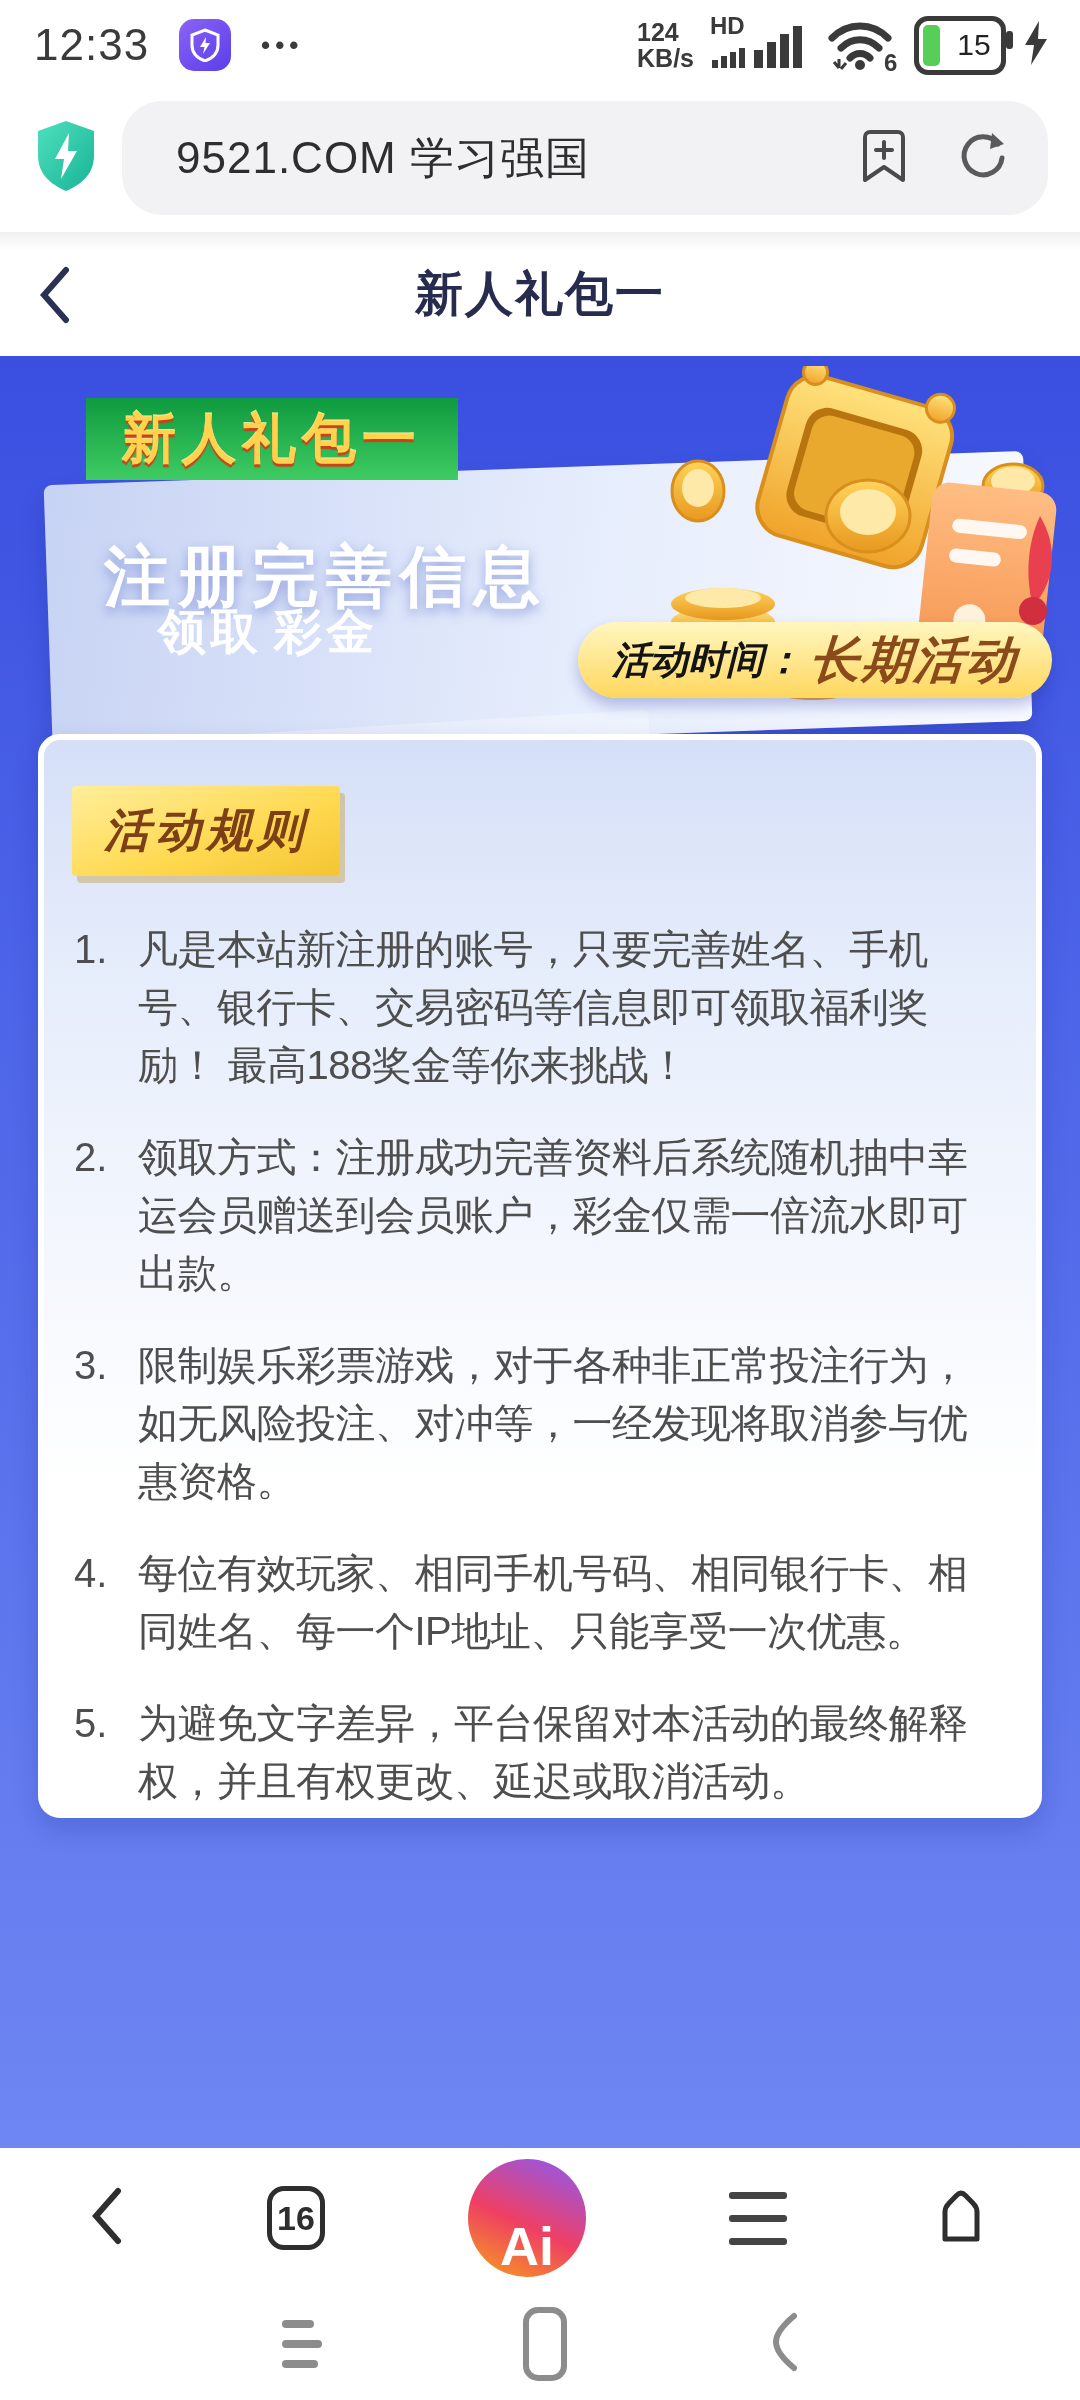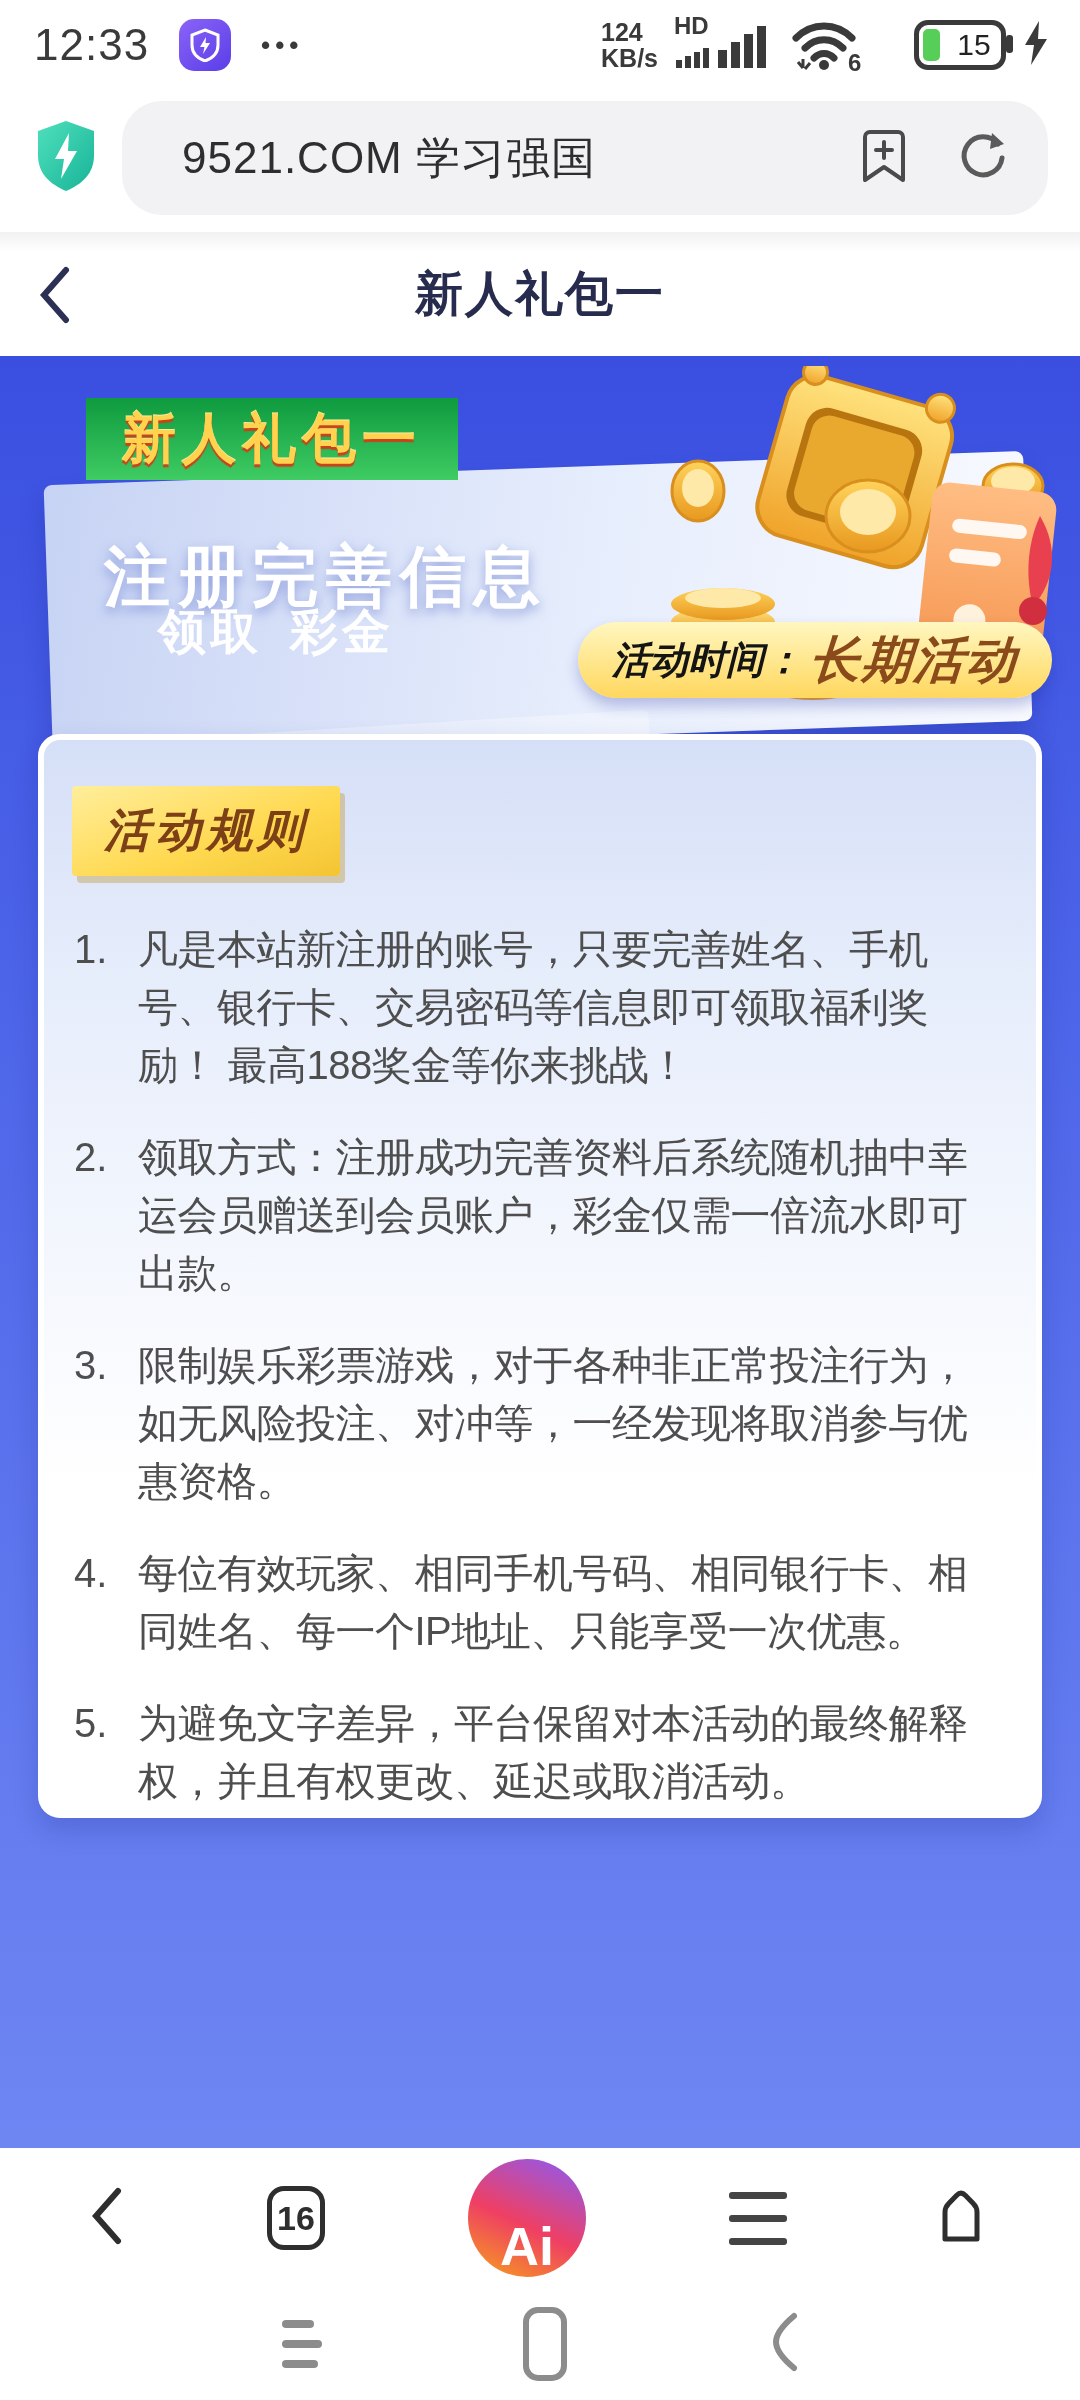--- a/index.html
+++ b/index.html
@@ -12,31 +12,31 @@
   .status-bar{position:absolute;top:0;left:0;right:0;height:84px;background:#fff;
     display:flex;justify-content:space-between;align-items:center;padding:6px 30px 0 34px;}
   .sb-left{display:flex;align-items:center;gap:30px;}
   .sb-time{font-size:44px;color:#3a3a3a;font-weight:500;letter-spacing:1px;}
   .sb-app{width:52px;height:52px;border-radius:15px;background:linear-gradient(140deg,#8a63f7,#5b3ee9);
     display:flex;align-items:center;justify-content:center;}
   .sb-dots{font-size:26px;color:#3a3a3a;letter-spacing:5px;font-weight:700;}
   .sb-right{display:flex;align-items:center;gap:16px;}
   .net-speed{display:flex;flex-direction:column;align-items:flex-start;line-height:26px;
     font-size:25px;font-weight:700;color:#3a3a3a;}
-  .battery{width:92px;height:50px;border:5px solid #3a3a3a;border-radius:14px;position:relative;
-    display:flex;align-items:center;margin-left:36px;}
+  .battery{width:92px;height:59px;border:5px solid #3a3a3a;border-radius:14px;position:relative;
+    display:flex;align-items:center;}
   .battery-fill{position:absolute;left:4px;top:4px;bottom:4px;width:17px;background:#57ce57;border-radius:5px;}
   .battery-pct{position:absolute;left:28px;right:0;text-align:center;font-size:30px;color:#222;font-weight:500;}
   .battery-nub{position:absolute;right:-12px;top:10px;width:7px;height:18px;background:#3a3a3a;border-radius:3px;}
   
   .url-row{position:absolute;top:84px;left:0;right:0;height:148px;background:#fff;
     display:flex;align-items:center;padding:0 32px 0 34px;gap:24px;}
   .url-pill{flex:1;height:114px;background:#f2f2f4;border-radius:40px;display:flex;align-items:center;
     padding:0 40px 0 54px;}
-  .url-text{flex:1;font-size:44px;color:#2e2e2e;letter-spacing:1px;margin-left:6px;}
+  .url-text{flex:1;font-size:44px;color:#2e2e2e;letter-spacing:1px;}
   .url-actions{display:flex;align-items:center;gap:50px;}
   
   .page-header{position:absolute;top:232px;left:0;right:0;height:124px;
     background:linear-gradient(180deg,#f1f1f1 0%,#ffffff 16%);
     display:flex;align-items:center;justify-content:center;}
   .hdr-back{position:absolute;left:36px;top:34px;width:40px;height:58px;display:flex;align-items:center;}
   .hdr-title{font-size:48px;font-weight:700;color:#272c4e;letter-spacing:2px;}
   
   .body-blue{position:absolute;top:356px;left:0;right:0;height:1792px;overflow:hidden;
     background:linear-gradient(180deg,#3a4fe0 0%,#4c64e8 35%,#6e86f2 100%);}
@@ -45,21 +45,21 @@
     transform:rotate(-2deg);box-shadow:0 16px 26px rgba(15,25,120,.22);}
   .banner-wedge{position:absolute;left:40px;right:430px;top:372px;height:44px;
     background:rgba(255,255,255,.30);transform:rotate(-3.5deg);border-radius:6px;}
   .banner-badge{position:absolute;left:86px;top:42px;height:82px;padding:0 36px;
     background:linear-gradient(180deg,#0e9a3e 0%,#3fcc63 100%);
     display:flex;align-items:center;justify-content:center;
     font-size:54px;font-weight:900;color:#ffd34e;letter-spacing:6px;
     text-shadow:0 3px 1px #c8431c,0 -1px 0 #ffe9a0;}
   .banner-line1{position:absolute;left:104px;top:176px;font-size:66px;font-weight:900;color:#fff;
     letter-spacing:8px;text-shadow:0 5px 12px rgba(90,110,200,.55);}
-  .banner-line2{position:absolute;left:158px;top:244px;display:flex;align-items:center;gap:28px;}
+  .banner-line2{position:absolute;left:158px;top:244px;display:flex;align-items:center;gap:12px;}
   .l2-side{font-size:48px;font-weight:800;color:#fff;letter-spacing:4px;}
   .l2-amount{font-size:112px;line-height:1;font-weight:900;font-style:italic;color:#ffd04a;
     margin-top:-16px;letter-spacing:2px;
     text-shadow:0 -3px 0 #fff3c0,0 6px 10px rgba(150,70,0,.45);}
   .banner-time{position:absolute;left:578px;top:266px;height:76px;padding:0 34px;border-radius:38px;
     background:linear-gradient(180deg,#fff7c0 0%,#ffd75e 100%);
     display:flex;align-items:center;gap:8px;box-shadow:0 8px 14px rgba(40,50,160,.28);}
   .time-label{font-size:38px;font-weight:900;font-style:italic;color:#141414;}
   .time-value{font-size:50px;font-weight:900;font-style:italic;color:#8a4a1a;letter-spacing:2px;
     transform:skewX(-4deg);}

